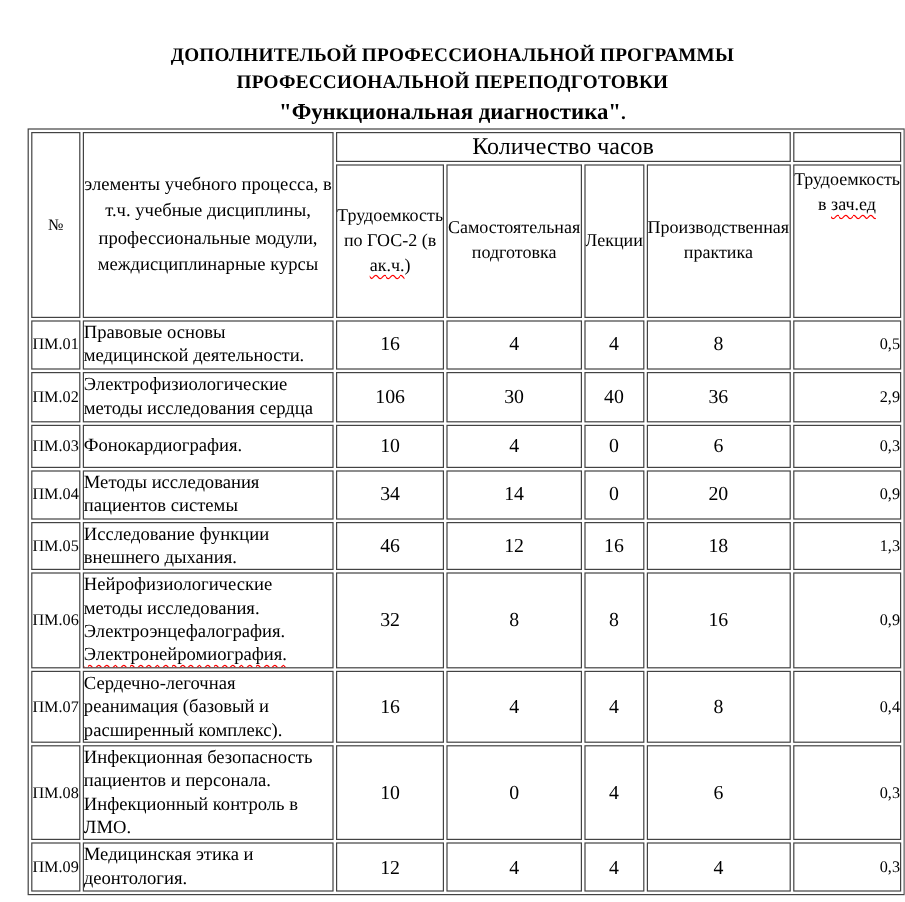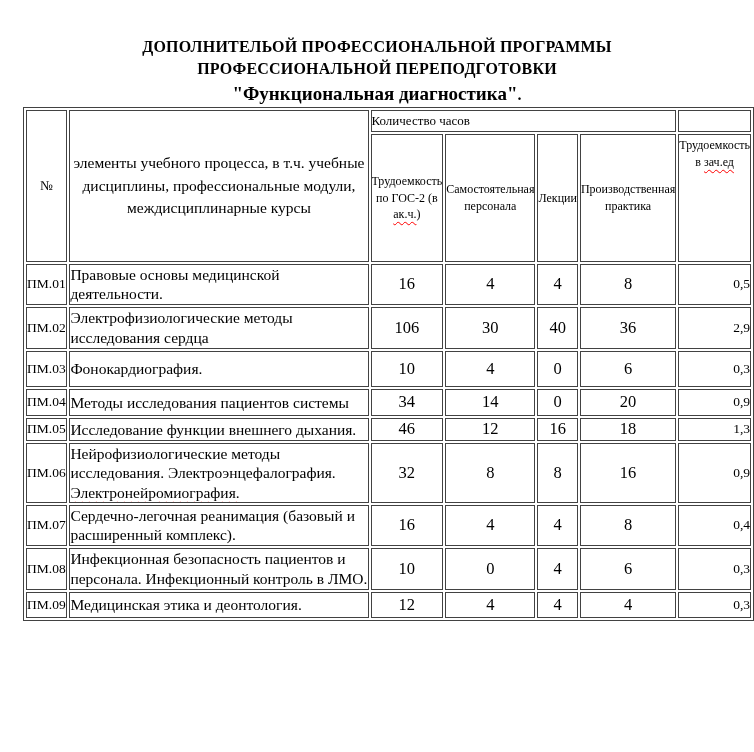--- a/index.html
+++ b/index.html
@@ -25,23 +25,23 @@
     background: #ffffff;
   }
   table.plan td {
     border: 1px solid #424242;
     padding: 0;
     vertical-align: middle;
     overflow: hidden;
   }
   td.c-no   { font-size: 13.5px; text-align: center; }
   td.c-el   { font-size: 15.5px; text-align: center; line-height: 1.45; padding: 0 4px; }
-  td.c-grp  { font-size: 13px; text-align: left; vertical-align: middle; }
+  td.c-grp  { font-size: 20px; text-align: center; vertical-align: middle; }
   td.c-sub  {
-    font-size: 12px; text-align: center; vertical-align: middle;
+    font-size: 15px; text-align: center; vertical-align: middle;
     line-height: 1.4; padding: 1px 2px;
     overflow-wrap: break-word; word-wrap: break-word;
   }
   td.c-sub.top { vertical-align: top; padding-top: 2px; }
   td.no { font-size: 13.5px; text-align: left; padding-left: 2px; vertical-align: middle; }
   td.nm { font-size: 15.5px; text-align: left; padding: 1px 3px 1px 3px; line-height: 1.25; vertical-align: middle; }
   td.h  { font-size: 16.5px; text-align: center; vertical-align: middle; }
   td.cr { font-size: 13.5px; text-align: right; vertical-align: bottom; padding: 0 2px 2px 0; }
   .mis {
     text-decoration-line: underline;
@@ -75,21 +75,21 @@
     </colgroup>
     <tbody>
       <tr style="height:22px">
         <td class="c-no" rowspan="2">№</td>
         <td class="c-el" rowspan="2">элементы учебного процесса, в т.ч. учебные дисциплины, профессиональные модули, междисциплинарные курсы</td>
         <td class="c-grp" colspan="4">Количество часов</td>
         <td></td>
       </tr>
       <tr style="height:128px">
         <td class="c-sub"><span>Трудоемкость по ГОС-2 (в </span><span class="mis">ак.ч.</span><span>)</span></td>
-        <td class="c-sub">Самостоятельная персонала</td>
+        <td class="c-sub">Самостоятельная подготовка</td>
         <td class="c-sub">Лекции</td>
         <td class="c-sub">Производственная практика</td>
         <td class="c-sub top"><span>Трудоемкость в </span><span class="mis">зач.ед</span></td>
       </tr>
 
       <tr style="height:38px">
         <td class="no">ПМ.01</td>
         <td class="nm"><span>Правовые основы медицинской деятельности.</span></td>
         <td class="h">16</td>
         <td class="h">4</td>

